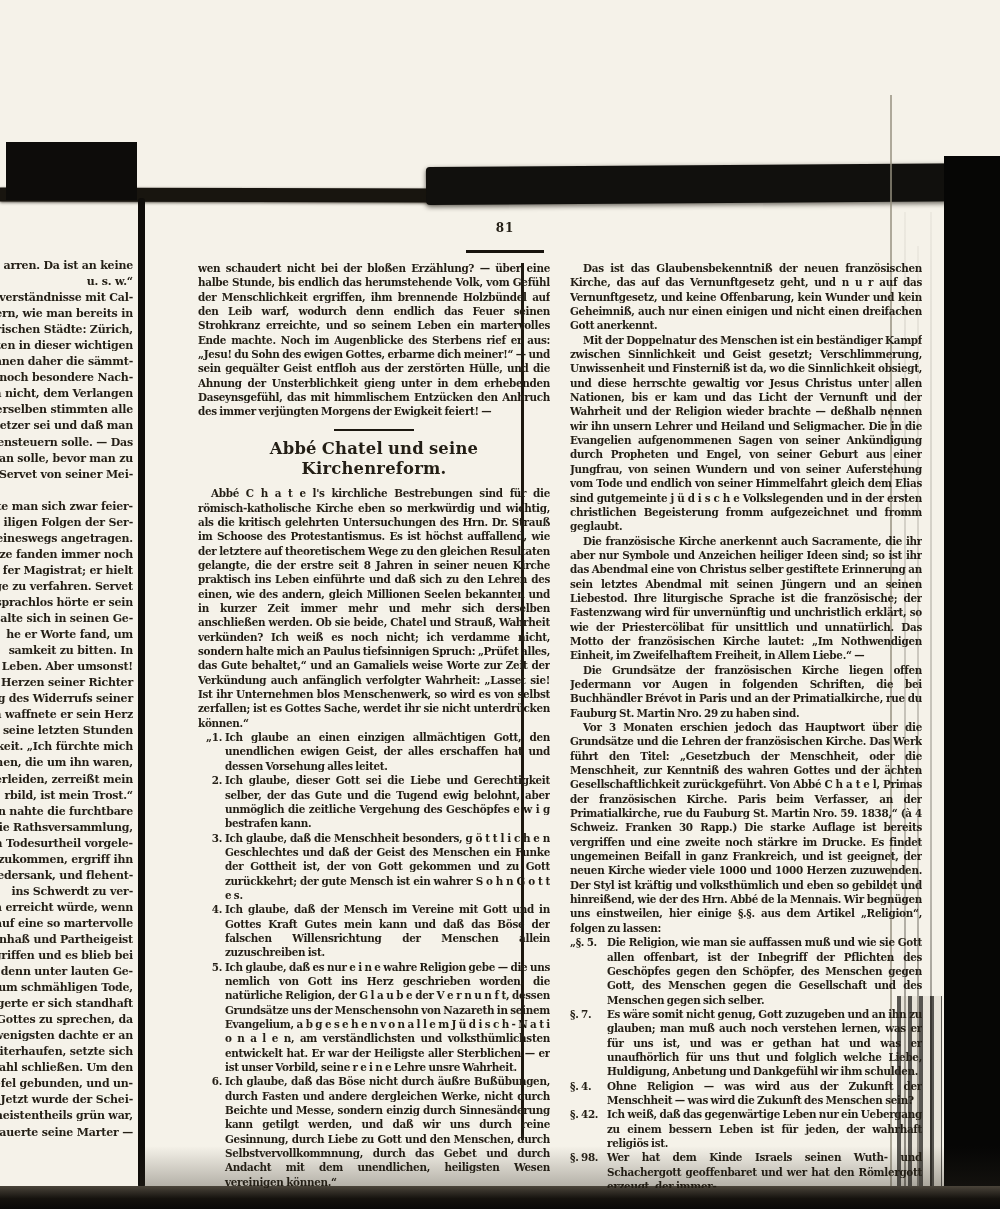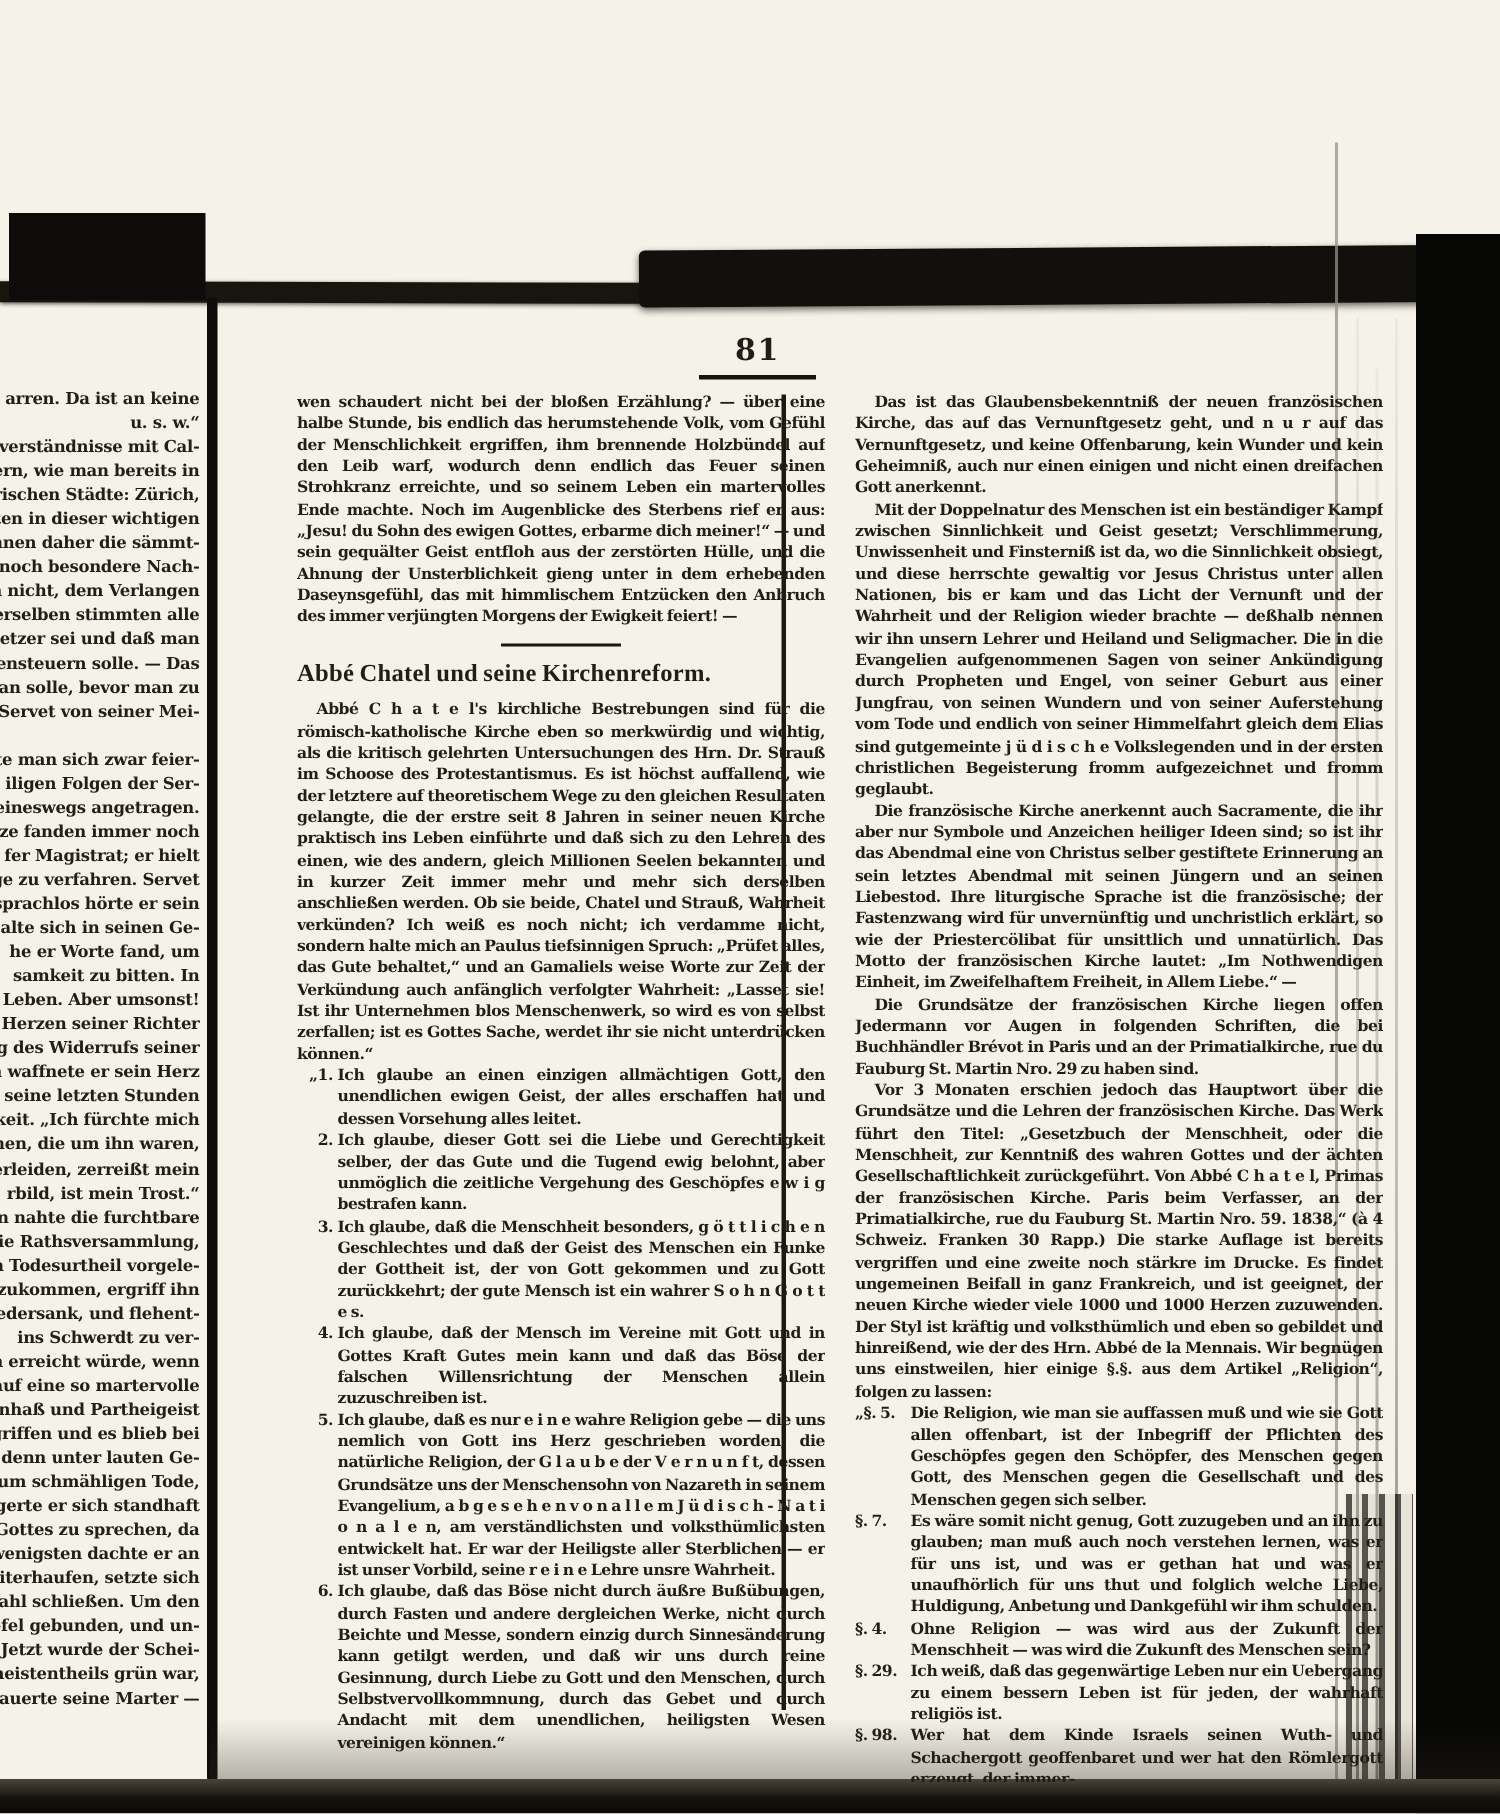--- a/index.html
+++ b/index.html
@@ -23,39 +23,39 @@
     background:linear-gradient(rgba(0,0,0,0),rgba(45,40,32,.32));}
   #leaf-edge-line{left:890px;top:95px;width:2px;height:1091px;background:#96907f;opacity:.75;}
   .crinkle{top:212px;width:2px;height:974px;opacity:.55;
     background:linear-gradient(180deg,rgba(90,84,72,.1),rgba(60,55,45,.6) 70%,rgba(20,17,12,.9));}
   #crinkle-1{left:904px;} #crinkle-2{left:917px;height:940px;top:246px;} #crinkle-3{left:930px;}
   #crinkle-dark{left:897px;top:996px;width:45px;height:190px;opacity:.8;
     background:repeating-linear-gradient(90deg,rgba(12,10,7,.85) 0 4px,rgba(150,140,122,.18) 4px 11px);}
   #divider-line{left:521px;top:263px;width:3px;height:877px;background:#1d1810;}
   
   #page-number{left:452px;top:221px;width:106px;text-align:center;
-    font-size:20px;font-weight:700;letter-spacing:1px;}
+    font-size:12px;font-weight:700;letter-spacing:1px;}
   #page-number-rule{left:466px;top:250px;width:78px;height:3px;background:#17130d;}
   
   .cut-col{
     left:-218px;top:258px;width:351px;text-align:right;
     font-size:11px;line-height:16.05px;font-weight:700;
     letter-spacing:-.2px;white-space:pre-line;color:#241f16;
   }
   .col{
     position:absolute;top:261px;width:352px;height:927px;overflow:hidden;
     text-align:justify;font-weight:700;
     font-size:10.4px;line-height:14.35px;letter-spacing:-.3px;word-spacing:-.8px;margin-left:35px;
   }
   #left-col{left:163px;}
   #right-col{left:535px;}
   .col p{margin:0;text-indent:13px;}
   .col p.flush{text-indent:0;}
   .rule-center{width:80px;height:2.5px;background:#1c1810;margin:10px auto 8px;}
-  .art-title{font-size:16.4px;line-height:20px;letter-spacing:.2px;margin:0 0 7px;font-family:Liberation Serif, serif;}
+  .art-title{font-size:16.4px;line-height:20px;text-align:center;letter-spacing:.2px;margin:0 0 7px;}
   .item{position:relative;padding-left:27px;margin:0;}
   .item .num{position:absolute;left:0;top:0;width:24px;text-align:right;}
   .sec{position:relative;padding-left:37px;margin:0;}
   .sec .num{position:absolute;left:0;top:0;width:34px;text-align:left;}
   .antiqua{font-family:"Liberation Serif", serif;}
 </style>
 </head>
 <body>
 
 <div id="scan-root">
@@ -183,21 +183,21 @@
     </div>
     <div class="sec">
       <span class="num">§. 7.</span>
       <span>Es wäre somit nicht genug, Gott zuzugeben und an ihn zu glauben; man muß auch noch verstehen lernen, was er für uns ist, und was er gethan hat und was er unaufhörlich für uns thut und folglich welche Liebe, Huldigung, Anbetung und Dankgefühl wir ihm schulden.</span>
     </div>
     <div class="sec">
       <span class="num">§. 4.</span>
       <span>Ohne Religion — was wird aus der Zukunft der Menschheit — was wird die Zukunft des Menschen sein?</span>
     </div>
     <div class="sec">
-      <span class="num">§. 29.</span>
+      <span class="num">§. 42.</span>
       <span>Ich weiß, daß das gegenwärtige Leben nur ein Uebergang zu einem bessern Leben ist für jeden, der wahrhaft religiös ist.</span>
     </div>
     <div class="sec">
       <span class="num">§. 98.</span>
       <span>Wer hat dem Kinde Israels seinen Wuth- und Schachergott geoffenbaret und wer hat den Römlergott erzeugt, der immer-</span>
     </div>
   </div>
 
 </div>
 

